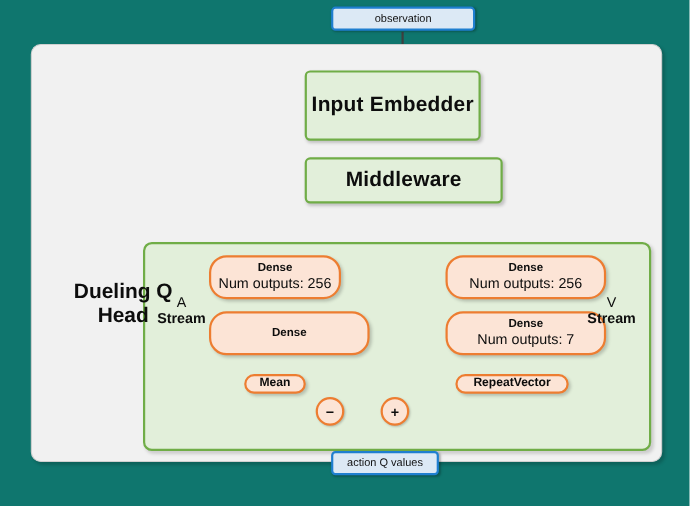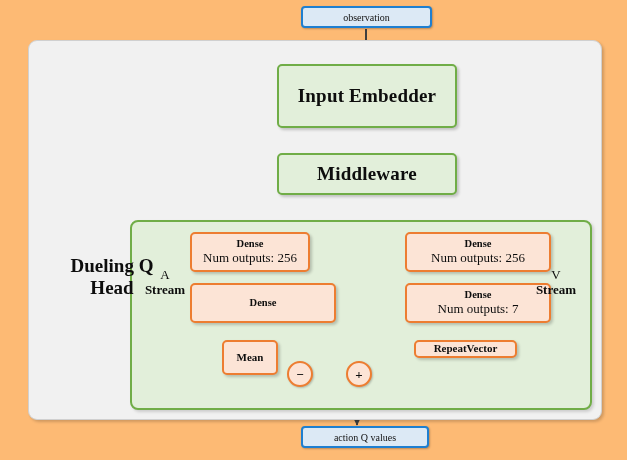--- a/index.html
+++ b/index.html
@@ -4,22 +4,22 @@
 <style>
   html, body {
     margin: 0;
     padding: 0;
     background: #ffffff;
   }
   #canvas {
     position: relative;
     width: 627px;
     height: 460px;
-    background: #fdba74;
-    font-family: Liberation Serif, serif;
+    background: #0f766e;
+    font-family: Liberation Sans, sans-serif;
     overflow: hidden;
   }
   .svg-layer {
     position: absolute;
     left: 0;
     top: 0;
     width: 627px;
     height: 460px;
   }
   .node {
@@ -75,21 +75,21 @@
     box-shadow: 2px 2px 3px rgba(0,0,0,0.2);
     font-size: 19px;
     font-weight: bold;
     color: #0d0d0d;
     letter-spacing: 0.2px;
   }
   
   .orange-box {
     background: #fce4d6;
     border: 2px solid #ed7d31;
-    border-radius: 5px;
+    border-radius: 16px;
     box-shadow: 2px 2px 3px rgba(0,0,0,0.2);
     color: #0d0d0d;
     line-height: 1.25;
   }
   .orange-box .ob-title {
     font-size: 10.5px;
     font-weight: bold;
   }
   .orange-box .ob-sub {
     font-size: 13px;
@@ -182,38 +182,38 @@
 
     <path d="M 478,358 L 478,366 Q 478,373 470,373 L 372,373" stroke="#111111" stroke-width="2" fill="none" marker-end="url(#arrowBlack)"></path>
 
     <path d="M 357,383 L 357,425" stroke="#3f3f3f" stroke-width="2" fill="none" marker-end="url(#arrowDark)"></path>
   </svg>
 
   <div class="node io-box" style="left:301px; top:6px; width:131px; height:22px;">
     <span>observation</span>
   </div>
 
-  <div class="node green-box" style="left:277px; top:64px; width:180px; height:64px;">
+  <div class="node green-box" style="left:277px; top:64px; width:160px; height:64px;">
     <span>Input Embedder</span>
   </div>
 
-  <div class="node green-box" style="left:277px; top:153px; width:180px; height:42px;">
+  <div class="node green-box" style="left:277px; top:143px; width:180px; height:42px;">
     <span>Middleware</span>
   </div>
 
   <div class="node orange-box" style="left:190px; top:232px; width:120px; height:40px;">
     <span class="ob-title">Dense</span>
     <span class="ob-sub">Num outputs: 256</span>
   </div>
 
   <div class="node orange-box" style="left:190px; top:283px; width:146px; height:40px;">
     <span class="ob-title">Dense</span>
   </div>
 
-  <div class="node orange-box single" style="left:222px; top:340px; width:56px; height:35px;">
+  <div class="node orange-box single" style="left:222px; top:340px; width:56px; height:18px;">
     <span class="ob-title">Mean</span>
   </div>
 
   <div class="node orange-box" style="left:405px; top:232px; width:146px; height:40px;">
     <span class="ob-title">Dense</span>
     <span class="ob-sub">Num outputs: 256</span>
   </div>
 
   <div class="node orange-box" style="left:405px; top:283px; width:146px; height:40px;">
     <span class="ob-title">Dense</span>
@@ -225,21 +225,21 @@
   </div>
 
   <div class="op-circle" style="left:287px; top:361px;">
     <span>−</span>
   </div>
 
   <div class="op-circle" style="left:346px; top:361px;">
     <span>+</span>
   </div>
 
-  <div class="node io-box" style="left:301px; top:426px; width:128px; height:22px;">
+  <div class="node io-box" style="left:301px; top:410px; width:98px; height:22px;">
     <span>action Q values</span>
   </div>
 
   <div class="side-label label-head" style="left:32px; top:255px; width:96px;">
     <span>Dueling Q Head</span>
   </div>
 
   <div class="side-label label-stream" style="left:140px; top:268px; width:50px;">
     <span class="s-top">A</span>
     <span class="s-bot">Stream</span>

